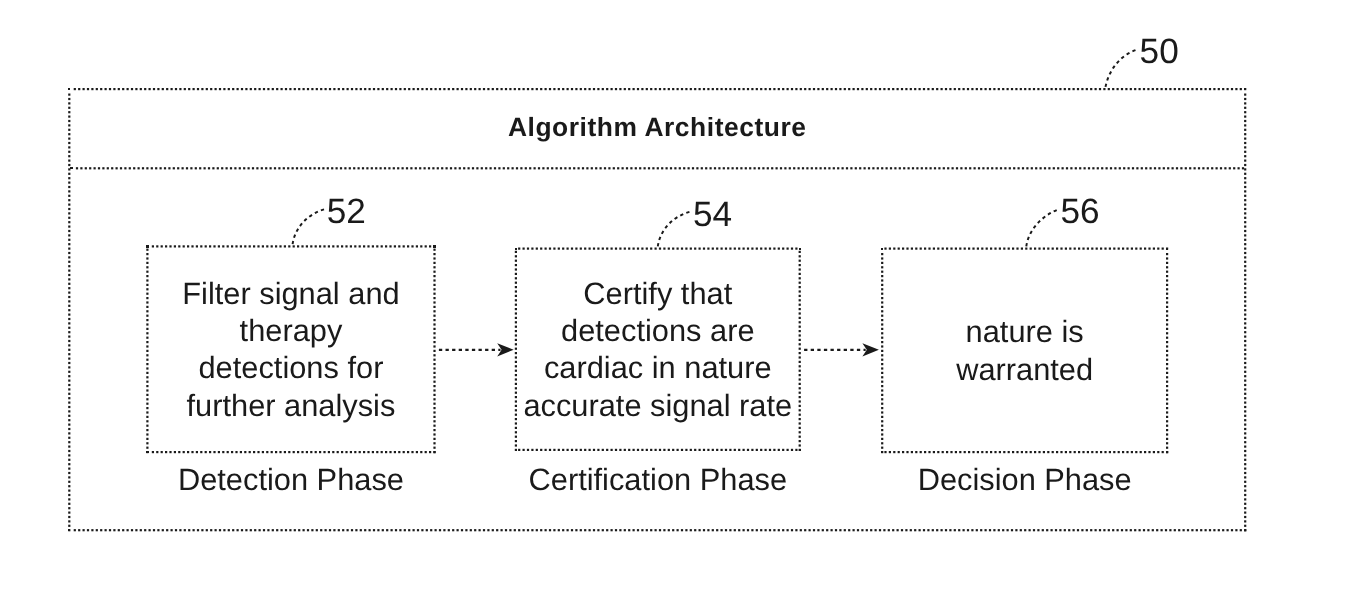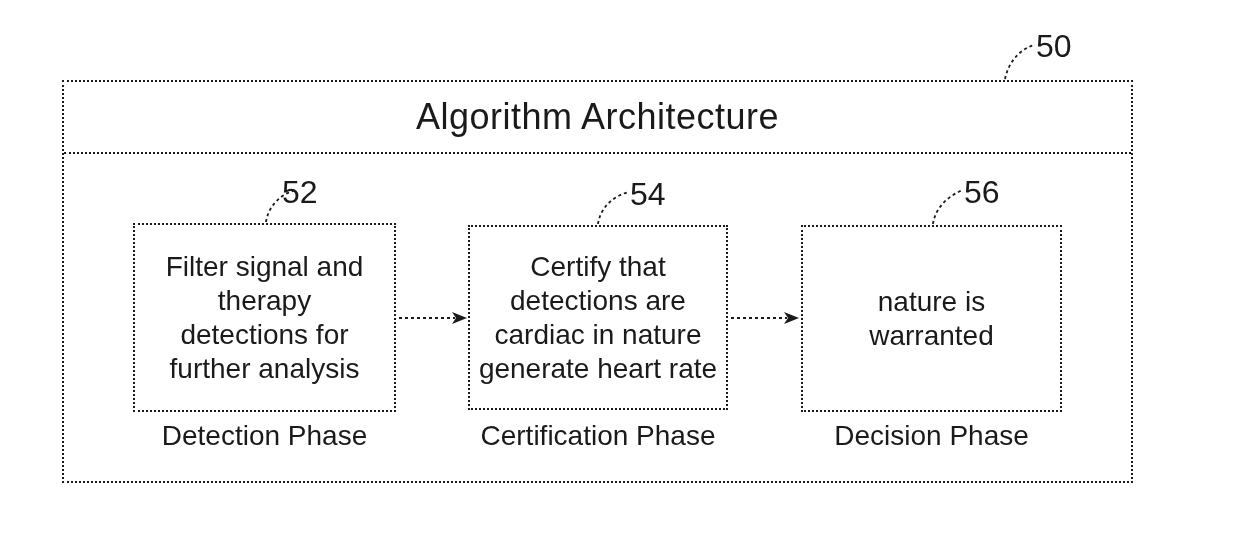--- a/index.html
+++ b/index.html
@@ -18,22 +18,23 @@
   .outer-box{
     position:absolute;left:62px;top:80px;
     width:1071px;height:403px;
     border:2px dotted var(--ink);
     box-sizing:border-box;
   }
   .title-bar{
     height:70px;
     border-bottom:2px dotted var(--ink);
     display:flex;align-items:center;justify-content:center;
-    font-size:36px;
+    font-size:24px;
     letter-spacing:0.5px;
+    font-weight:bold;
   }
   
   .pbox{
     position:absolute;
     border:2px dotted var(--ink);
     box-sizing:border-box;
     display:flex;flex-direction:column;
     align-items:center;justify-content:center;
     text-align:center;
     font-size:28px;line-height:34px;
@@ -49,21 +50,21 @@
   }
   .caption-1{left:133px;width:263px;}
   .caption-2{left:468px;width:260px;}
   .caption-3{left:801px;width:261px;}
   
   .ref{
     position:absolute;
     font-size:32px;
   }
   .ref-50{left:1036px;top:28px;}
-  .ref-52{left:282px;top:174px;}
+  .ref-52{left:297px;top:174px;}
   .ref-54{left:630px;top:176px;}
   .ref-56{left:964px;top:174px;}
   
   .overlay{
     position:absolute;left:0;top:0;width:1240px;height:544px;
     pointer-events:none;
   }
   .leader{fill:none;stroke:var(--ink);stroke-width:1.8;stroke-dasharray:3 3;}
   .arrow-line{fill:none;stroke:var(--ink);stroke-width:2;stroke-dasharray:3 3;}
   .arrow-head{fill:var(--ink);stroke:none;}
@@ -87,21 +88,21 @@
     <span>Filter signal and</span>
     <span>therapy</span>
     <span>detections for</span>
     <span>further analysis</span>
   </div>
 
   <div class="pbox pbox-2">
     <span>Certify that</span>
     <span>detections are</span>
     <span>cardiac in nature</span>
-    <span>generate heart rate</span>
+    <span>accurate signal rate</span>
   </div>
 
   <div class="pbox pbox-3">
     <span>nature is</span>
     <span>warranted</span>
   </div>
 
   <div class="phase-caption caption-1">Detection Phase</div>
   <div class="phase-caption caption-2">Certification Phase</div>
   <div class="phase-caption caption-3">Decision Phase</div>

